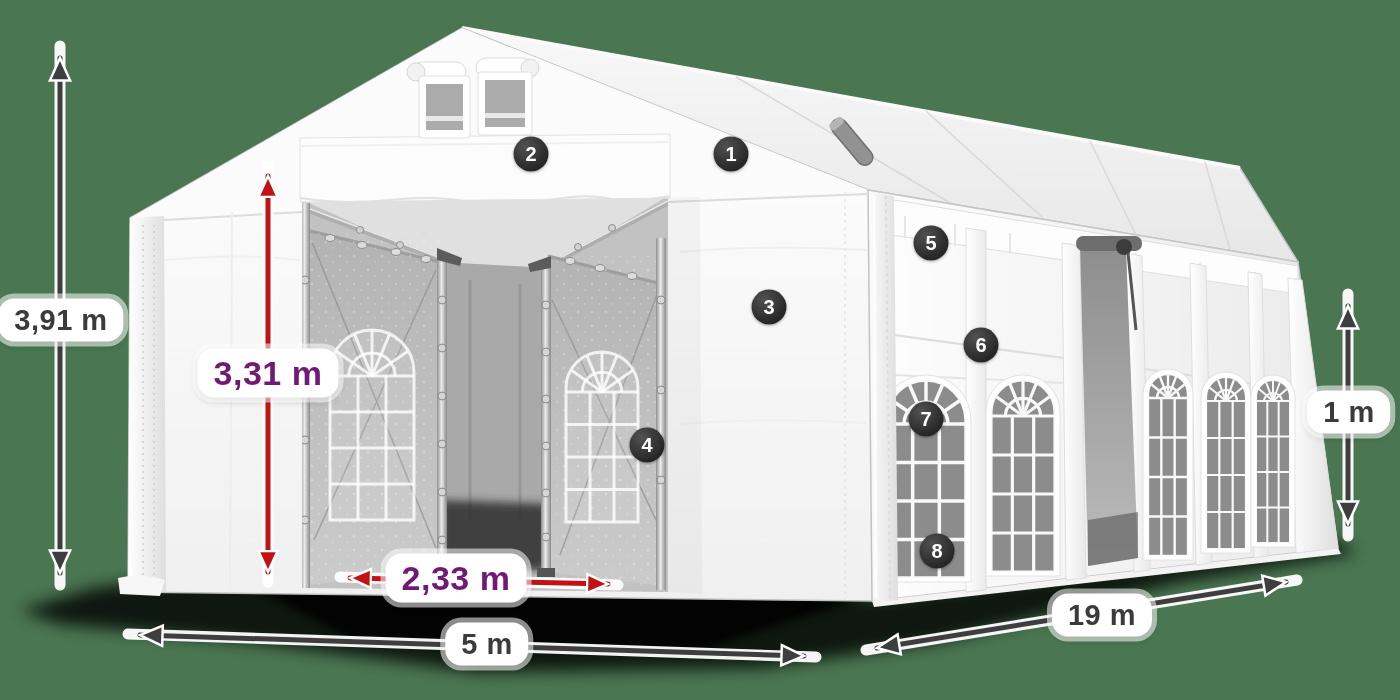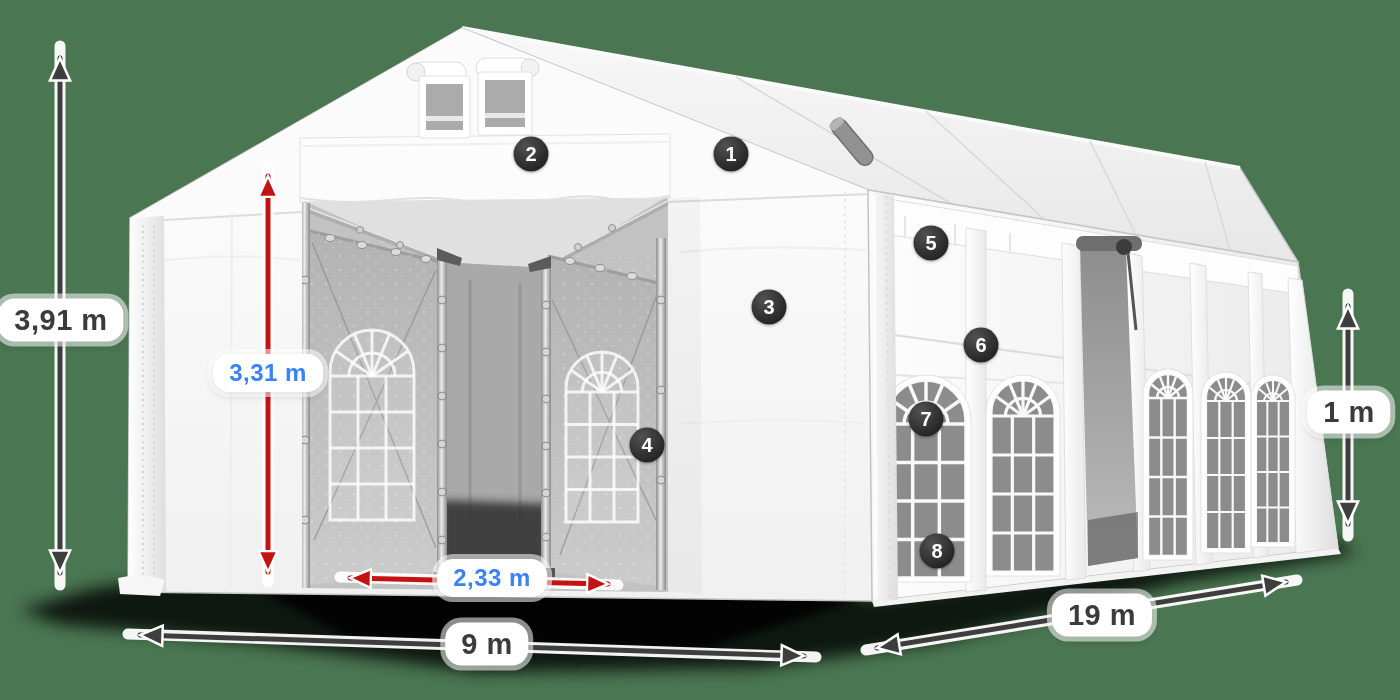--- a/index.html
+++ b/index.html
@@ -11,21 +11,21 @@
   #stage{position:absolute;left:0;top:0;width:1400px;height:700px;}
   svg{display:block;}
   .pill{
     position:absolute;transform:translate(-50%,-50%);
     background:#ffffff;border-radius:16px;
     padding:5px 16px;white-space:nowrap;
     font-weight:bold;font-size:29px;color:#3b3b3b;letter-spacing:.5px;
     box-shadow:0 0 0 5px rgba(255,255,255,.55),0 3px 8px rgba(0,0,0,.22);
     z-index:30;
   }
-  .pill.red{color:#3b82f6;font-size:24px;text-align:right;}
+  .pill.red{color:#701a75;font-size:34px;text-align:right;}
   .badge{
     position:absolute;transform:translate(-50%,-50%);
     width:35px;height:35px;border-radius:50%;
     background:radial-gradient(circle at 35% 28%,#515151,#262626 72%);
     color:#ffffff;font-weight:bold;font-size:20px;
     line-height:35px;text-align:center;
     box-shadow:0 1px 3px rgba(0,0,0,.35);
     z-index:25;
   }
 </style>
@@ -374,22 +374,22 @@
     <path d="M140,635 L804,656" stroke="#3e3e3e" stroke-width="5" marker-start="url(#ahDark)" marker-end="url(#ahDark)"></path>
 
     <path d="M877,648 L1286,582" stroke="#3e3e3e" stroke-width="5" marker-start="url(#ahDark)" marker-end="url(#ahDark)"></path>
 
     <path d="M1348,306 L1348,524" stroke="#3e3e3e" stroke-width="5" marker-start="url(#ahDark)" marker-end="url(#ahDark)"></path>
   </g>
 </svg>
 
 <div class="pill" style="left:61px;top:320px">3,91 m</div>
 <div class="pill red" style="left:268px;top:373px">3,31 m</div>
-<div class="pill red" style="left:492px;top:578px">2,33 m</div>
-<div class="pill" style="left:487px;top:644px">9 m</div>
+<div class="pill red" style="left:456px;top:578px">2,33 m</div>
+<div class="pill" style="left:487px;top:644px">5 m</div>
 <div class="pill" style="left:1102px;top:615px">19 m</div>
 <div class="pill" style="left:1349px;top:412px">1 m</div>
 
 <div class="badge" style="left:731px;top:154px">1</div>
 <div class="badge" style="left:531px;top:154px">2</div>
 <div class="badge" style="left:769px;top:307px">3</div>
 <div class="badge" style="left:647px;top:445px">4</div>
 <div class="badge" style="left:931px;top:243px">5</div>
 <div class="badge" style="left:981px;top:345px">6</div>
 <div class="badge" style="left:926px;top:419px">7</div>

